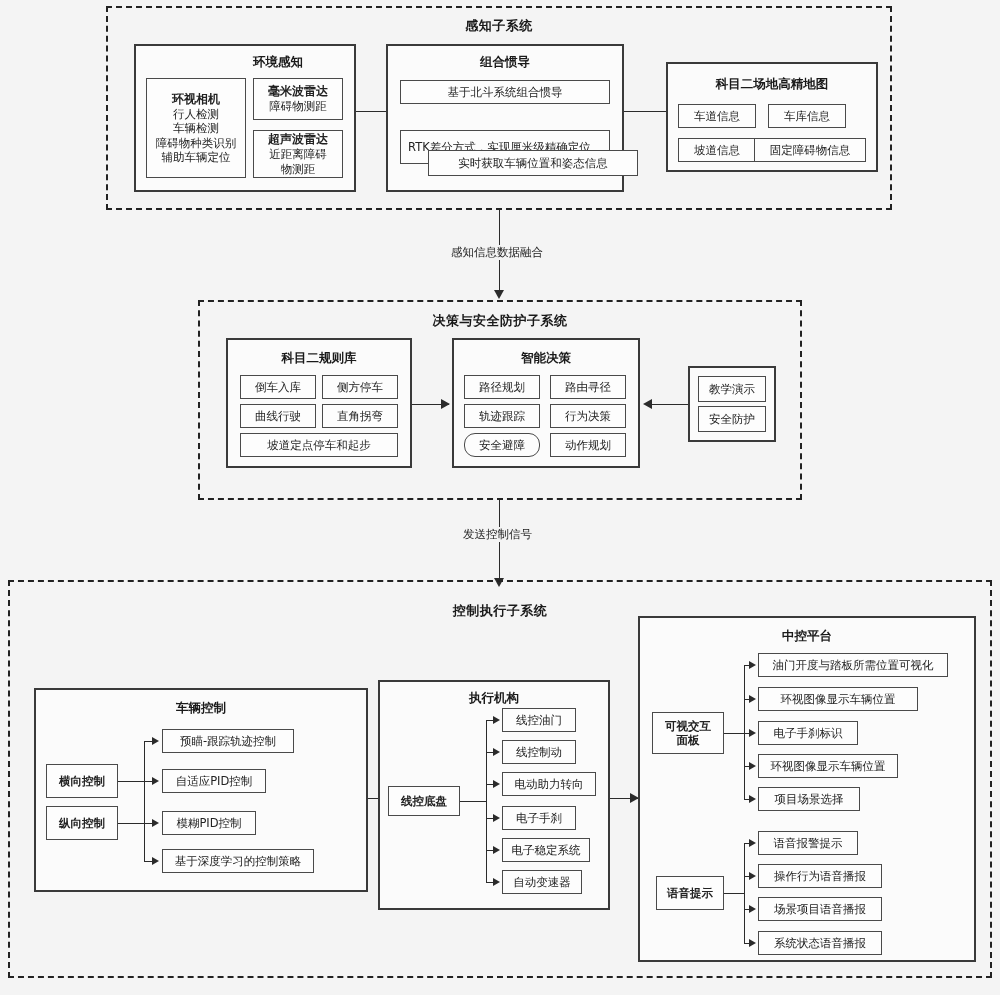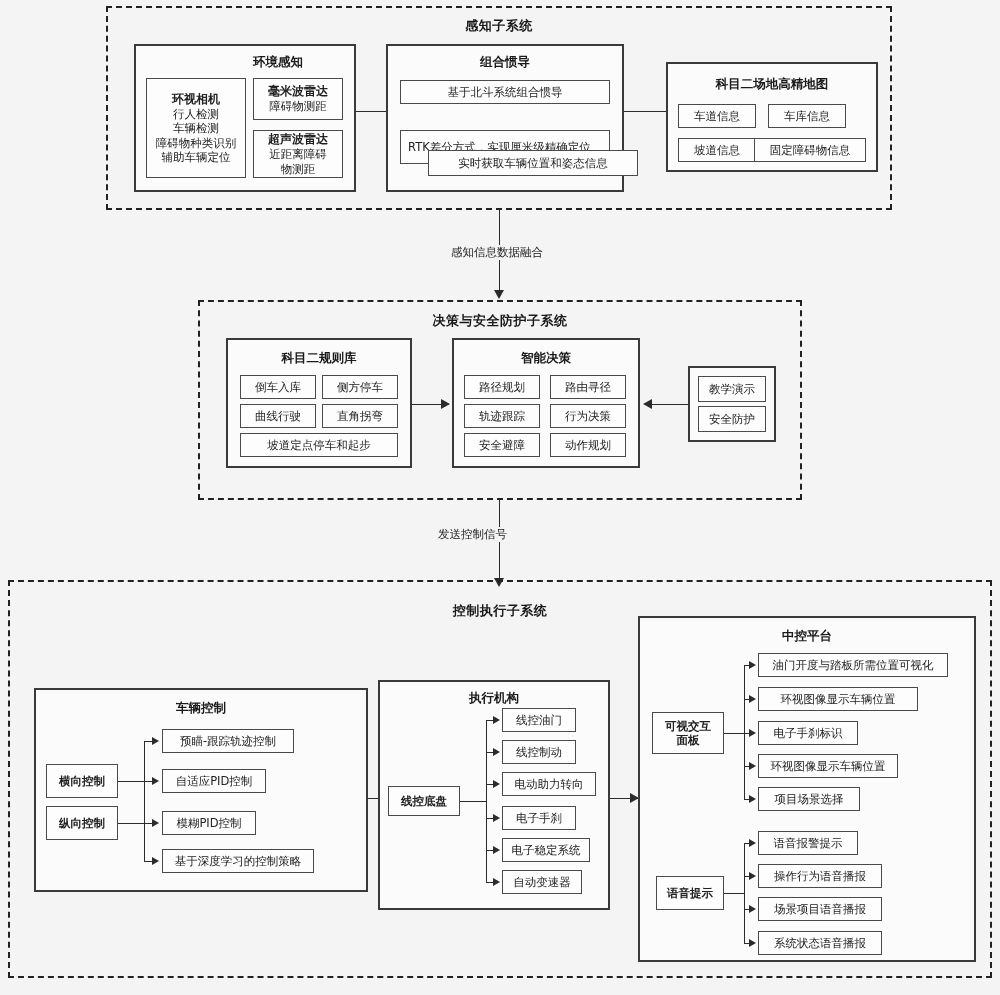--- a/index.html
+++ b/index.html
@@ -151,33 +151,33 @@
   <div class="line-h" style="left:412px; top:404px; width:37px;"></div>
   <div class="arrow-r" style="left:441px; top:399px;"></div>
 
   <div class="group" style="left:452px; top:338px; width:188px; height:130px;"></div>
   <div class="group-title" style="left:452px; top:350px; width:188px;">智能决策</div>
 
   <div class="box" style="left:464px; top:375px; width:76px; height:24px;">路径规划</div>
   <div class="box" style="left:550px; top:375px; width:76px; height:24px;">路由寻径</div>
   <div class="box" style="left:464px; top:404px; width:76px; height:24px;">轨迹跟踪</div>
   <div class="box" style="left:550px; top:404px; width:76px; height:24px;">行为决策</div>
-  <div class="box" style="left:464px; top:433px; width:76px; height:24px;">安全避障</div>
+  <div class="box" style="left:464px; top:433px; width:76px; height:24px;border-radius:11px;">安全避障</div>
   <div class="box" style="left:550px; top:433px; width:76px; height:24px;">动作规划</div>
 
   <div class="line-h" style="left:652px; top:404px; width:36px;"></div>
   <div class="arrow-l" style="left:643px; top:399px;"></div>
 
   <div class="group" style="left:688px; top:366px; width:88px; height:76px;"></div>
   <div class="box" style="left:698px; top:376px; width:68px; height:26px;">教学演示</div>
   <div class="box" style="left:698px; top:406px; width:68px; height:26px;">安全防护</div>
 
   <div class="line-v" style="left:499px; top:500px; height:80px;"></div>
   <div class="arrow-d" style="left:494px; top:578px;"></div>
-  <div class="flow-label" style="left:435px; top:527px;text-align:center;">发送控制信号</div>
+  <div class="flow-label" style="left:460px; top:527px;text-align:center;">发送控制信号</div>
 
   <div class="dashed" style="left:8px; top:580px; width:984px; height:398px;"></div>
   <div class="sub-title" style="left:8px; top:602px; width:984px;">控制执行子系统</div>
 
   <div class="group" style="left:34px; top:688px; width:334px; height:204px;"></div>
   <div class="group-title" style="left:34px; top:700px; width:334px;">车辆控制</div>
 
   <div class="box bold" style="left:46px; top:764px; width:72px; height:34px;">横向控制</div>
   <div class="box bold" style="left:46px; top:806px; width:72px; height:34px;">纵向控制</div>
 

